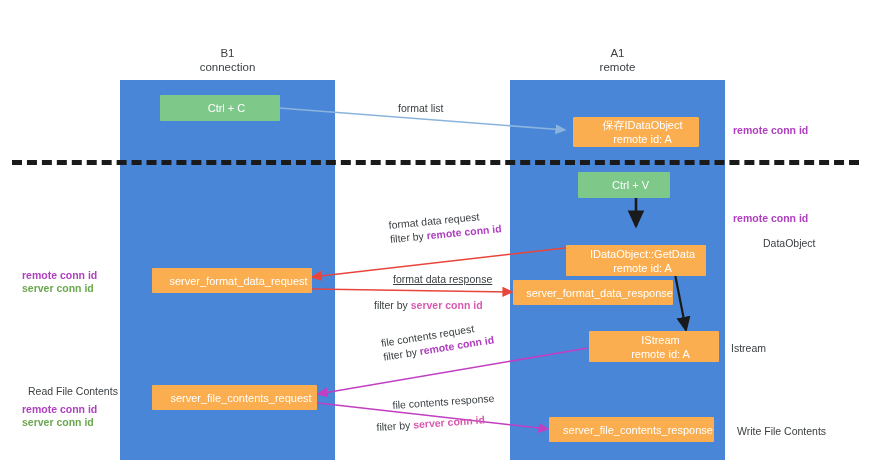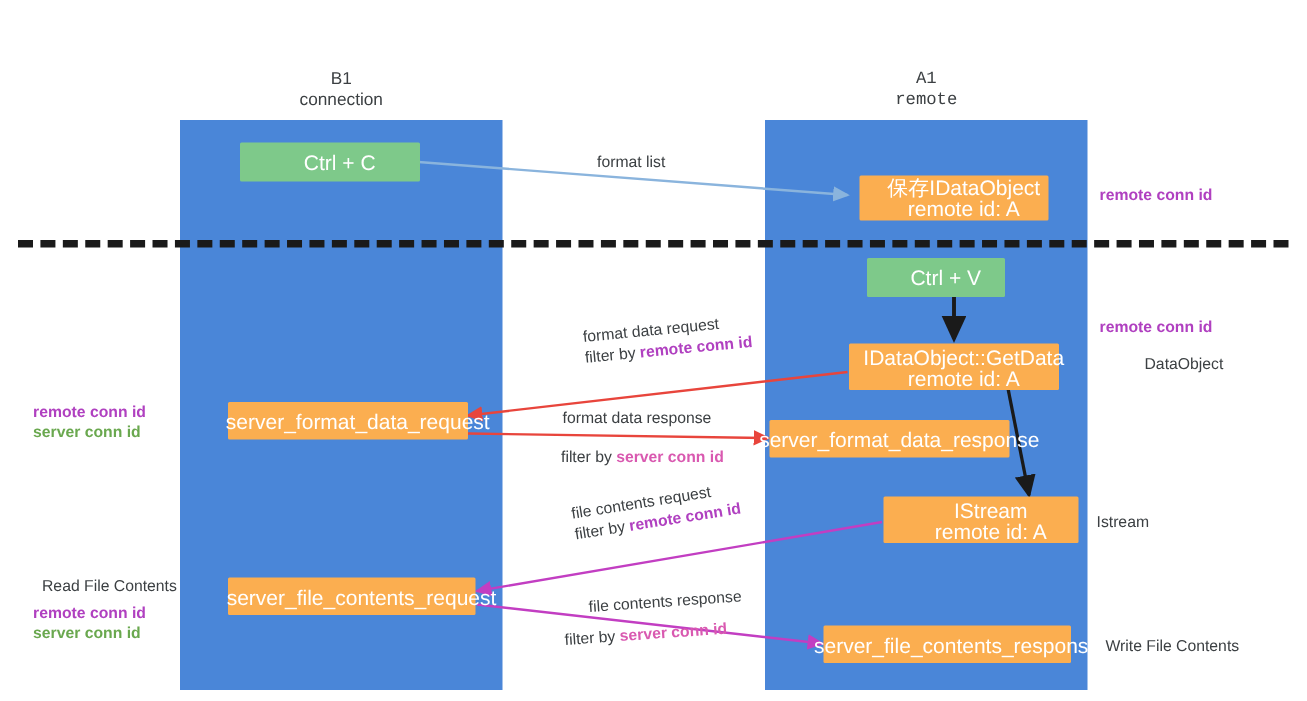--- a/index.html
+++ b/index.html
@@ -34,27 +34,27 @@
 
   .col-head {
     position: absolute;
     text-align: center;
     font-size: 11.5px;
     color: #3c4043;
     line-height: 14px;
     width: 215px;
   }
   .col-head-b1 { left: 120px; top: 46px; }
-  .col-head-a1 { left: 510px; top: 46px; font-family: Liberation Mono, monospace; }
+  .col-head-a1 { left: 510px; top: 46px; }
 
   .node {
     position: absolute;
     box-sizing: border-box;
     color: #ffffff;
-    font-size: 14px;
+    font-size: 11px;
     line-height: 14px;
     display: flex;
     flex-direction: column;
     align-items: center;
     justify-content: center;
     border-radius: 1px;
     padding-left: 13px;
   }
   .node.green { background: #7ec98a; }
   .node.orange { background: #fbae50; }
@@ -152,21 +152,21 @@
 
   <div class="node orange" style="left:573px; top:117px; width:126px; height:30px;">
     <span>保存IDataObject</span>
     <span>remote id: A</span>
   </div>
 
   <div class="node green" style="left:578px; top:172px; width:92px; height:26px;">
     <span>Ctrl + V</span>
   </div>
 
-  <div class="node orange" style="left:566px; top:229px; width:140px; height:31px;">
+  <div class="node orange" style="left:566px; top:245px; width:140px; height:31px;">
     <span>IDataObject::GetData</span>
     <span>remote id: A</span>
   </div>
 
   <div class="node orange" style="left:152px; top:268px; width:160px; height:25px;">
     <span>server_format_data_request</span>
   </div>
 
   <div class="node orange" style="left:513px; top:280px; width:160px; height:25px;">
     <span>server_format_data_response</span>
@@ -189,21 +189,21 @@
     <span>format list</span>
   </div>
 
   <div class="edge-label" style="left:388px; top:218px; transform: rotate(-5.5deg); transform-origin: left top;">
     <div>format data request</div>
     <div>
       <span>filter by </span><span class="purple">remote conn id</span>
     </div>
   </div>
 
-  <div class="edge-label" style="left:375px; top:272px;">
+  <div class="edge-label" style="left:393px; top:272px;text-decoration:underline;">
     <div>format data response</div>
   </div>
   <div class="edge-label" style="left:374px; top:298px;">
     <span>filter by </span><span class="pink">server conn id</span>
   </div>
 
   <div class="edge-label" style="left:380px; top:336px; transform: rotate(-9deg); transform-origin: left top;">
     <div>file contents request</div>
     <div>
       <span>filter by </span><span class="purple">remote conn id</span>

